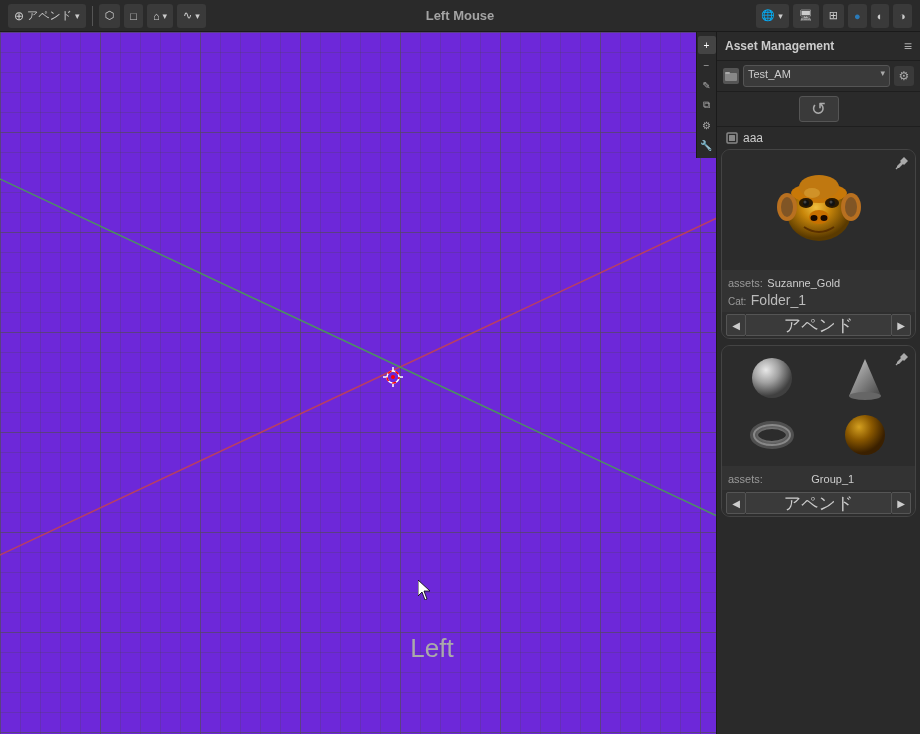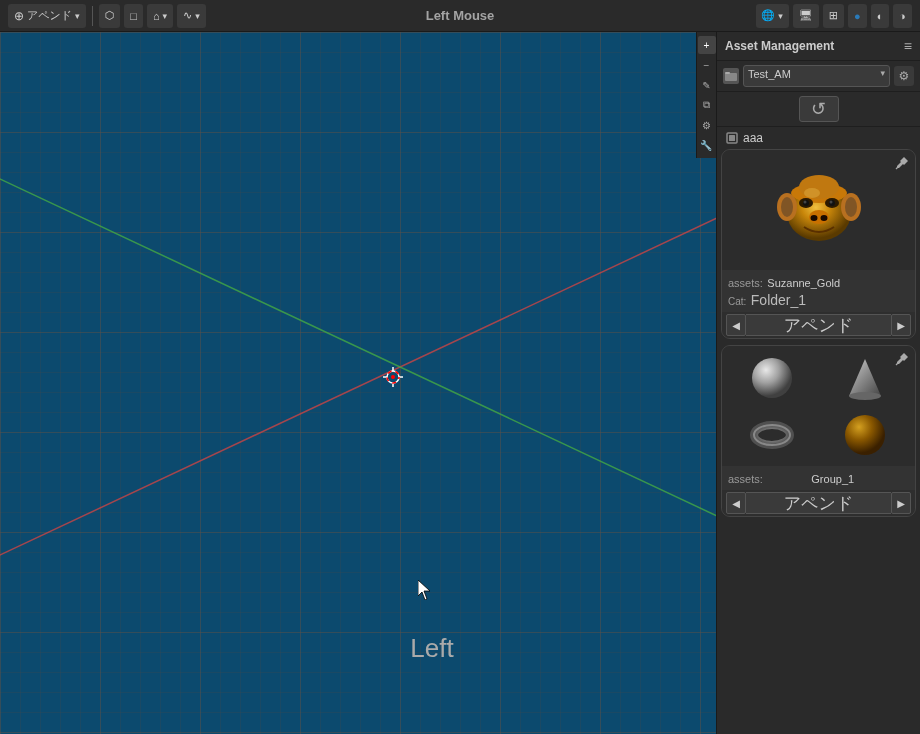--- a/index.html
+++ b/index.html
@@ -59,21 +59,21 @@
       gap: 4px;
     }
 
     
     #viewport {
       position: absolute;
       top: 32px;
       left: 0;
       width: 864px;
       height: 702px;
-      background: #0c4a6e;
+      background: #6d28d9;
       overflow: hidden;
     }
 
     
     #grid-canvas {
       position: absolute;
       top: 0; left: 0;
       width: 100%;
       height: 100%;
     }

